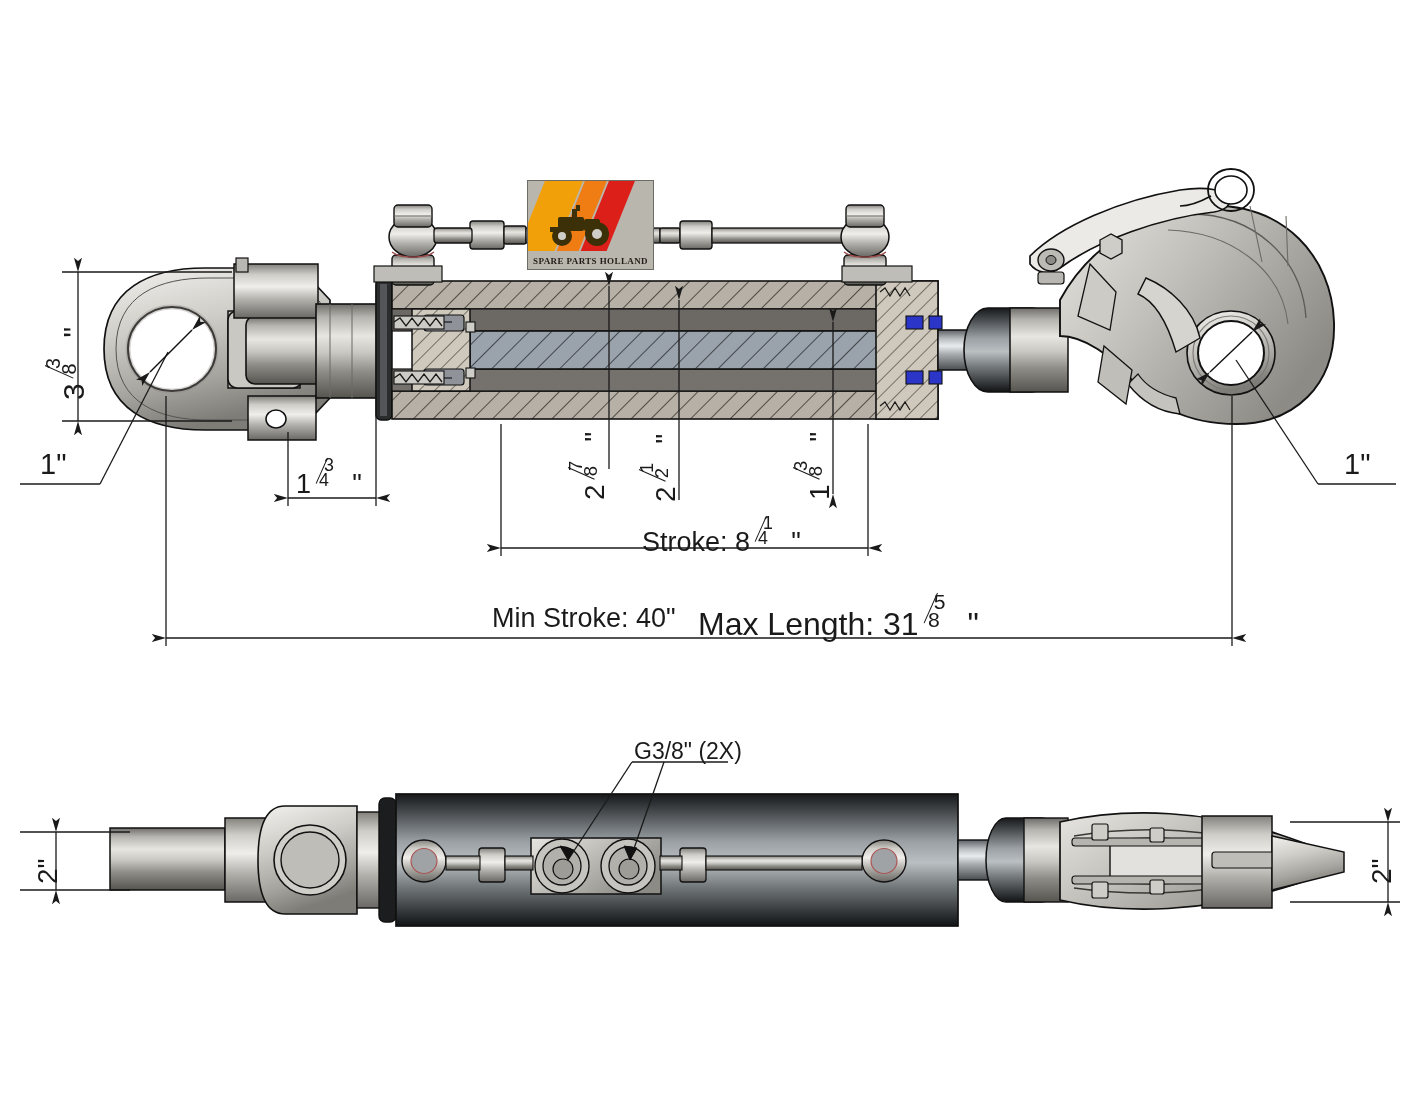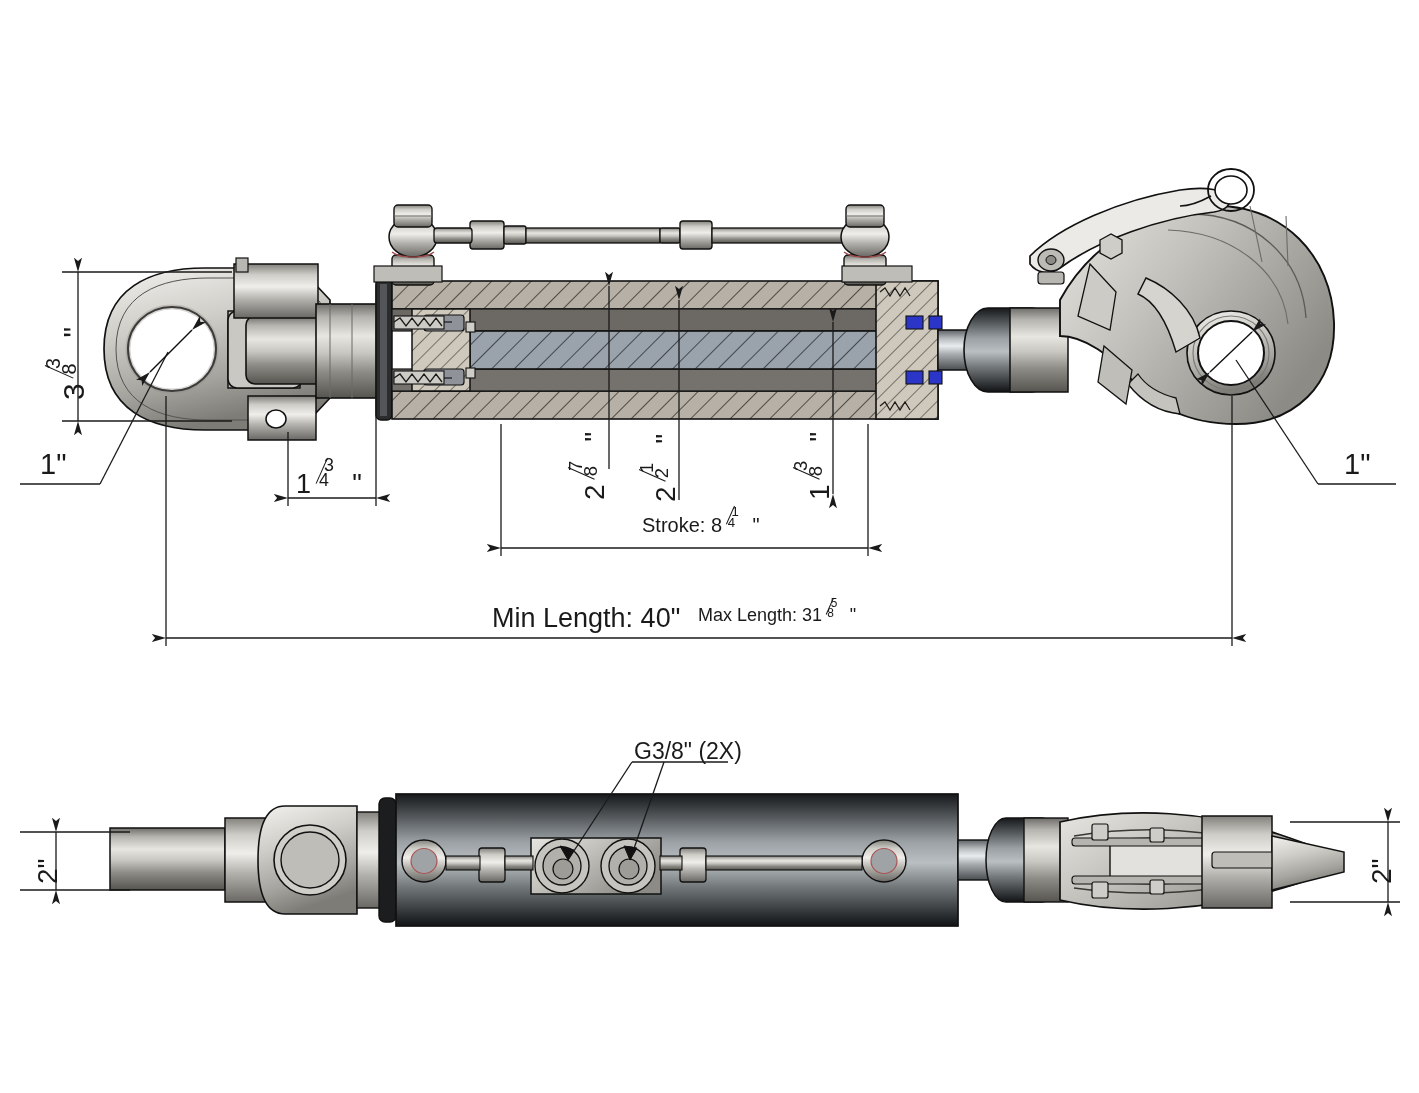--- a/index.html
+++ b/index.html
@@ -375,32 +375,53 @@
 </div>
 
 <div class="lbl rot90" style="left:647px;top:502px;font-size:28px;">
   <span>2</span>&nbsp;<span class="frac"><span class="num">1</span><span class="bar"></span><span class="den">2</span></span><span>"</span>
 </div>
 
 <div class="lbl rot90" style="left:801px;top:500px;font-size:28px;">
   <span>1</span>&nbsp;<span class="frac"><span class="num">3</span><span class="bar"></span><span class="den">8</span></span><span>"</span>
 </div>
 
-<div class="lbl" style="left:642px;top:512px;font-size:20px;">
+<div class="lbl" style="left:642px;top:524px;font-size:27px;">
   <span>Stroke:</span>&nbsp;<span>8</span>&nbsp;<span class="frac"><span class="num">1</span><span class="bar"></span><span class="den">4</span></span><span>"</span>
 </div>
 
 <div class="lbl" style="left:492px;top:603px;font-size:27px;">
-  <span>Min Length:</span>&nbsp;<span>40</span><span>"</span>
-</div>
-<div class="lbl" style="left:698px;top:603px;font-size:18px;">
+  <span>Min Stroke:</span>&nbsp;<span>40</span><span>"</span>
+</div>
+<div class="lbl" style="left:698px;top:603px;font-size:32px;">
   <span>Max Length:</span>&nbsp;<span>31</span>&nbsp;<span class="frac"><span class="num">5</span><span class="bar"></span><span class="den">8</span></span><span>"</span>
 </div>
 
 <div class="lbl" style="left:1344px;top:448px;font-size:29px;"><span>1"</span></div>
 
 <div class="lbl rot90" style="left:32px;top:884px;font-size:28px;"><span>2"</span></div>
 <div class="lbl rot90" style="left:1366px;top:884px;font-size:28px;"><span>2"</span></div>
 
 <div class="lbl" style="left:634px;top:738px;font-size:23px;"><span>G3/8" (2X)</span></div>
 
+<div id="logo">
+  <div class="stripe s1"></div>
+  <div class="stripe s2"></div>
+  <div class="stripe s3"></div>
+  <svg class="tractor" viewBox="0 0 72 44">
+    <g fill="#3b3008">
+      <circle cx="20" cy="33" r="10"></circle>
+      <circle cx="55" cy="31" r="12"></circle>
+      <rect x="16" y="14" width="26" height="14" rx="2"></rect>
+      <rect x="30" y="6" width="5" height="12"></rect>
+      <rect x="42" y="16" width="16" height="12" rx="2"></rect>
+      <rect x="8" y="24" width="14" height="5"></rect>
+      <rect x="34" y="2" width="4" height="6"></rect>
+    </g>
+    <g fill="#cfcdc7">
+      <circle cx="20" cy="33" r="4"></circle>
+      <circle cx="55" cy="31" r="5"></circle>
+    </g>
+  </svg>
+  <div class="lname">SPARE PARTS HOLLAND</div>
+</div>
 
 </div>
 
 </body></html>

